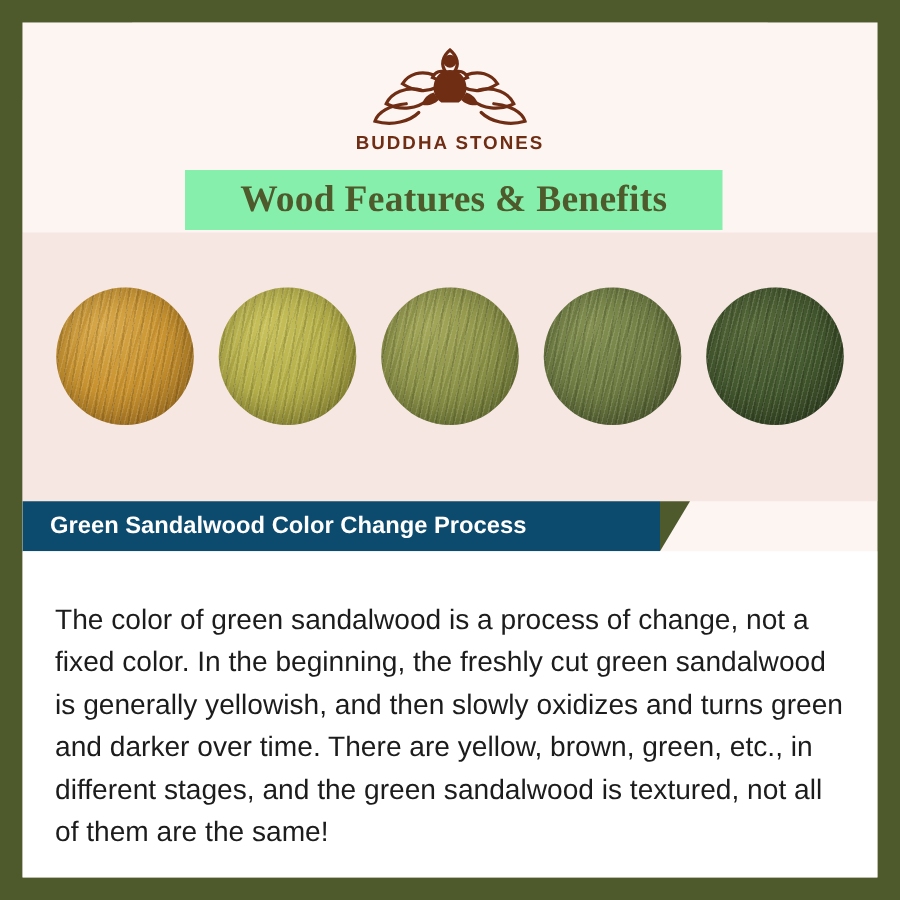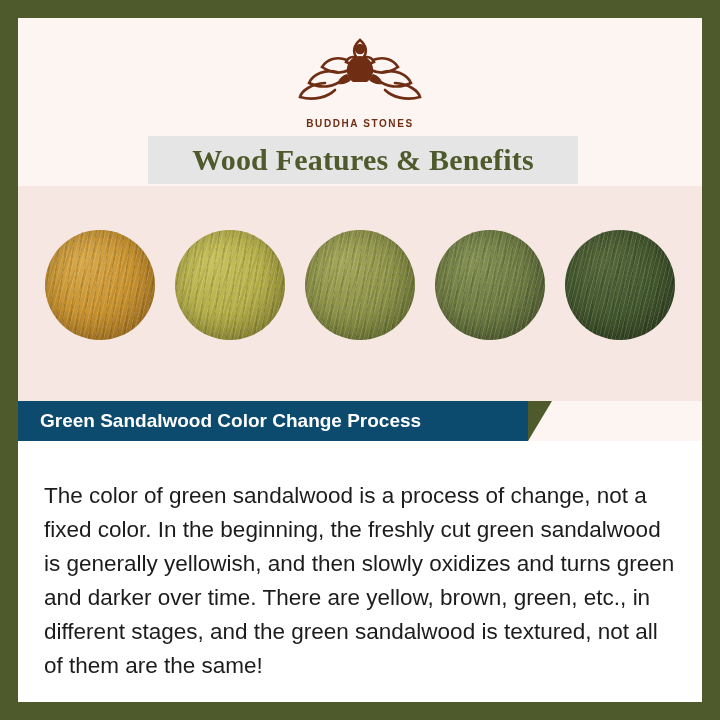--- a/index.html
+++ b/index.html
@@ -57,34 +57,34 @@
     top: 12px;
     display: flex;
     flex-direction: column;
     align-items: center;
   }
   .logo-mark {
     width: 150px;
     height: 72px;
   }
   .brand-name {
-    margin-top: 16px;
-    font-size: 10px;
+    margin-top: 4px;
+    font-size: 15px;
     letter-spacing: 1.6px;
     color: #6f2d14;
     font-weight: 700;
     font-family: "Liberation Sans", sans-serif;
   }
   .title-band {
     position: absolute;
     left: 130px;
     top: 118px;
     width: 430px;
     height: 48px;
-    background: #e5e5e5;
+    background: #86efac;
     display: flex;
     align-items: center;
     justify-content: center;
   }
   .title-band h1 {
     margin: 0;
     font-size: 30px;
     line-height: 1;
     font-weight: 700;
     color: #4e5a2c;

